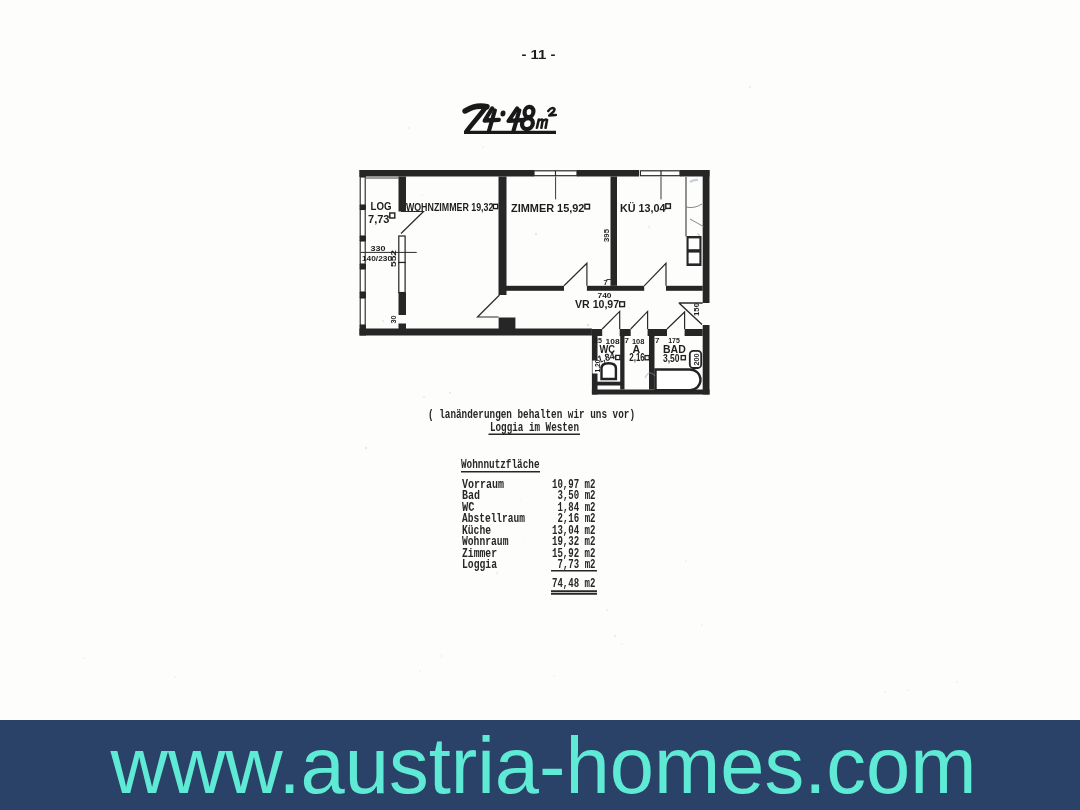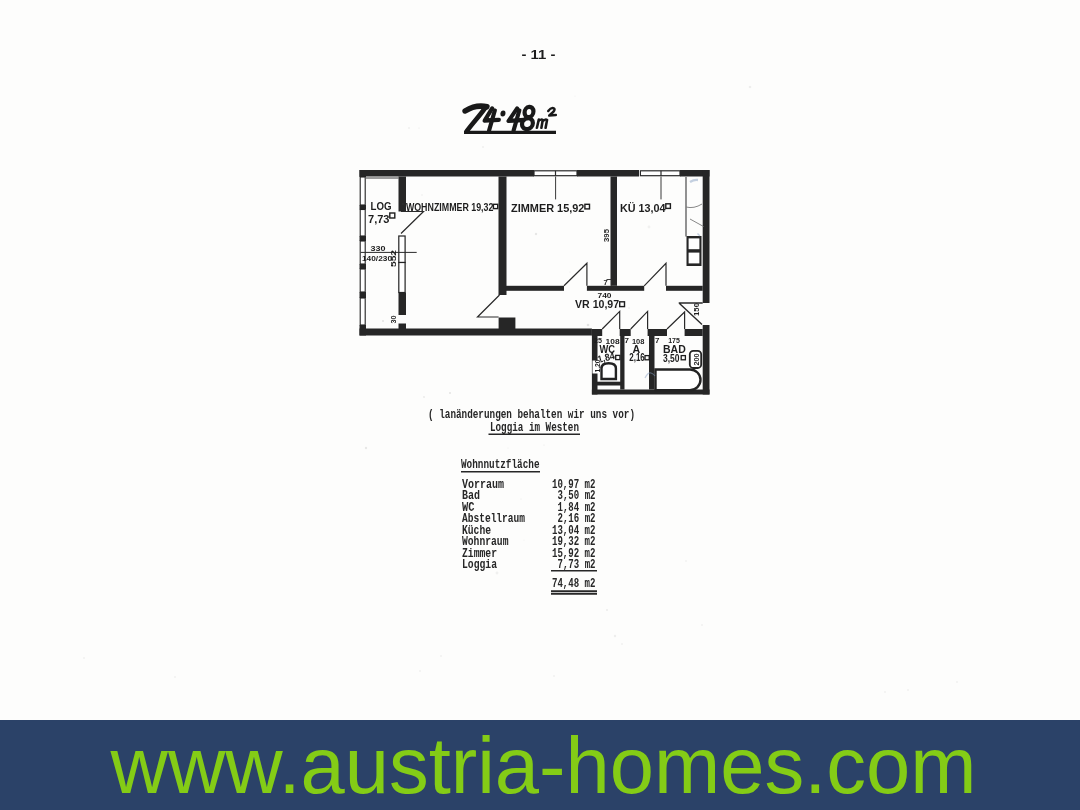--- a/index.html
+++ b/index.html
@@ -1,20 +1,20 @@
 <!DOCTYPE html>
 <html><head>
 <meta charset="utf-8">
 <style>
   html,body{margin:0;padding:0;}
   body{width:1080px;height:810px;background:#fdfdfc;overflow:hidden;position:relative;
        font-family:"Liberation Sans",sans-serif;}
   #plan{position:absolute;left:0;top:0;}
   #bar{position:absolute;left:0;top:720px;width:1073px;height:90px;padding-left:7px;background:#2b4268;
-       color:#84cc16;text-align:center;font-size:79.5px;line-height:92.8px;letter-spacing:0px;}
+       color:#5eead4;text-align:center;font-size:79.5px;line-height:92.8px;letter-spacing:0px;}
   text{fill:#1d1d1d;font-family:"Liberation Sans",sans-serif;}
   .tw{font-family:"Liberation Mono",monospace;font-weight:bold;fill:#272727;}
   .lbl{font-weight:bold;}
   .dim{font-weight:bold;font-size:8px;}
 </style>
 </head>
 <body>
 
 <svg id="plan" width="1080" height="810" viewBox="0 0 1080 810">
 

